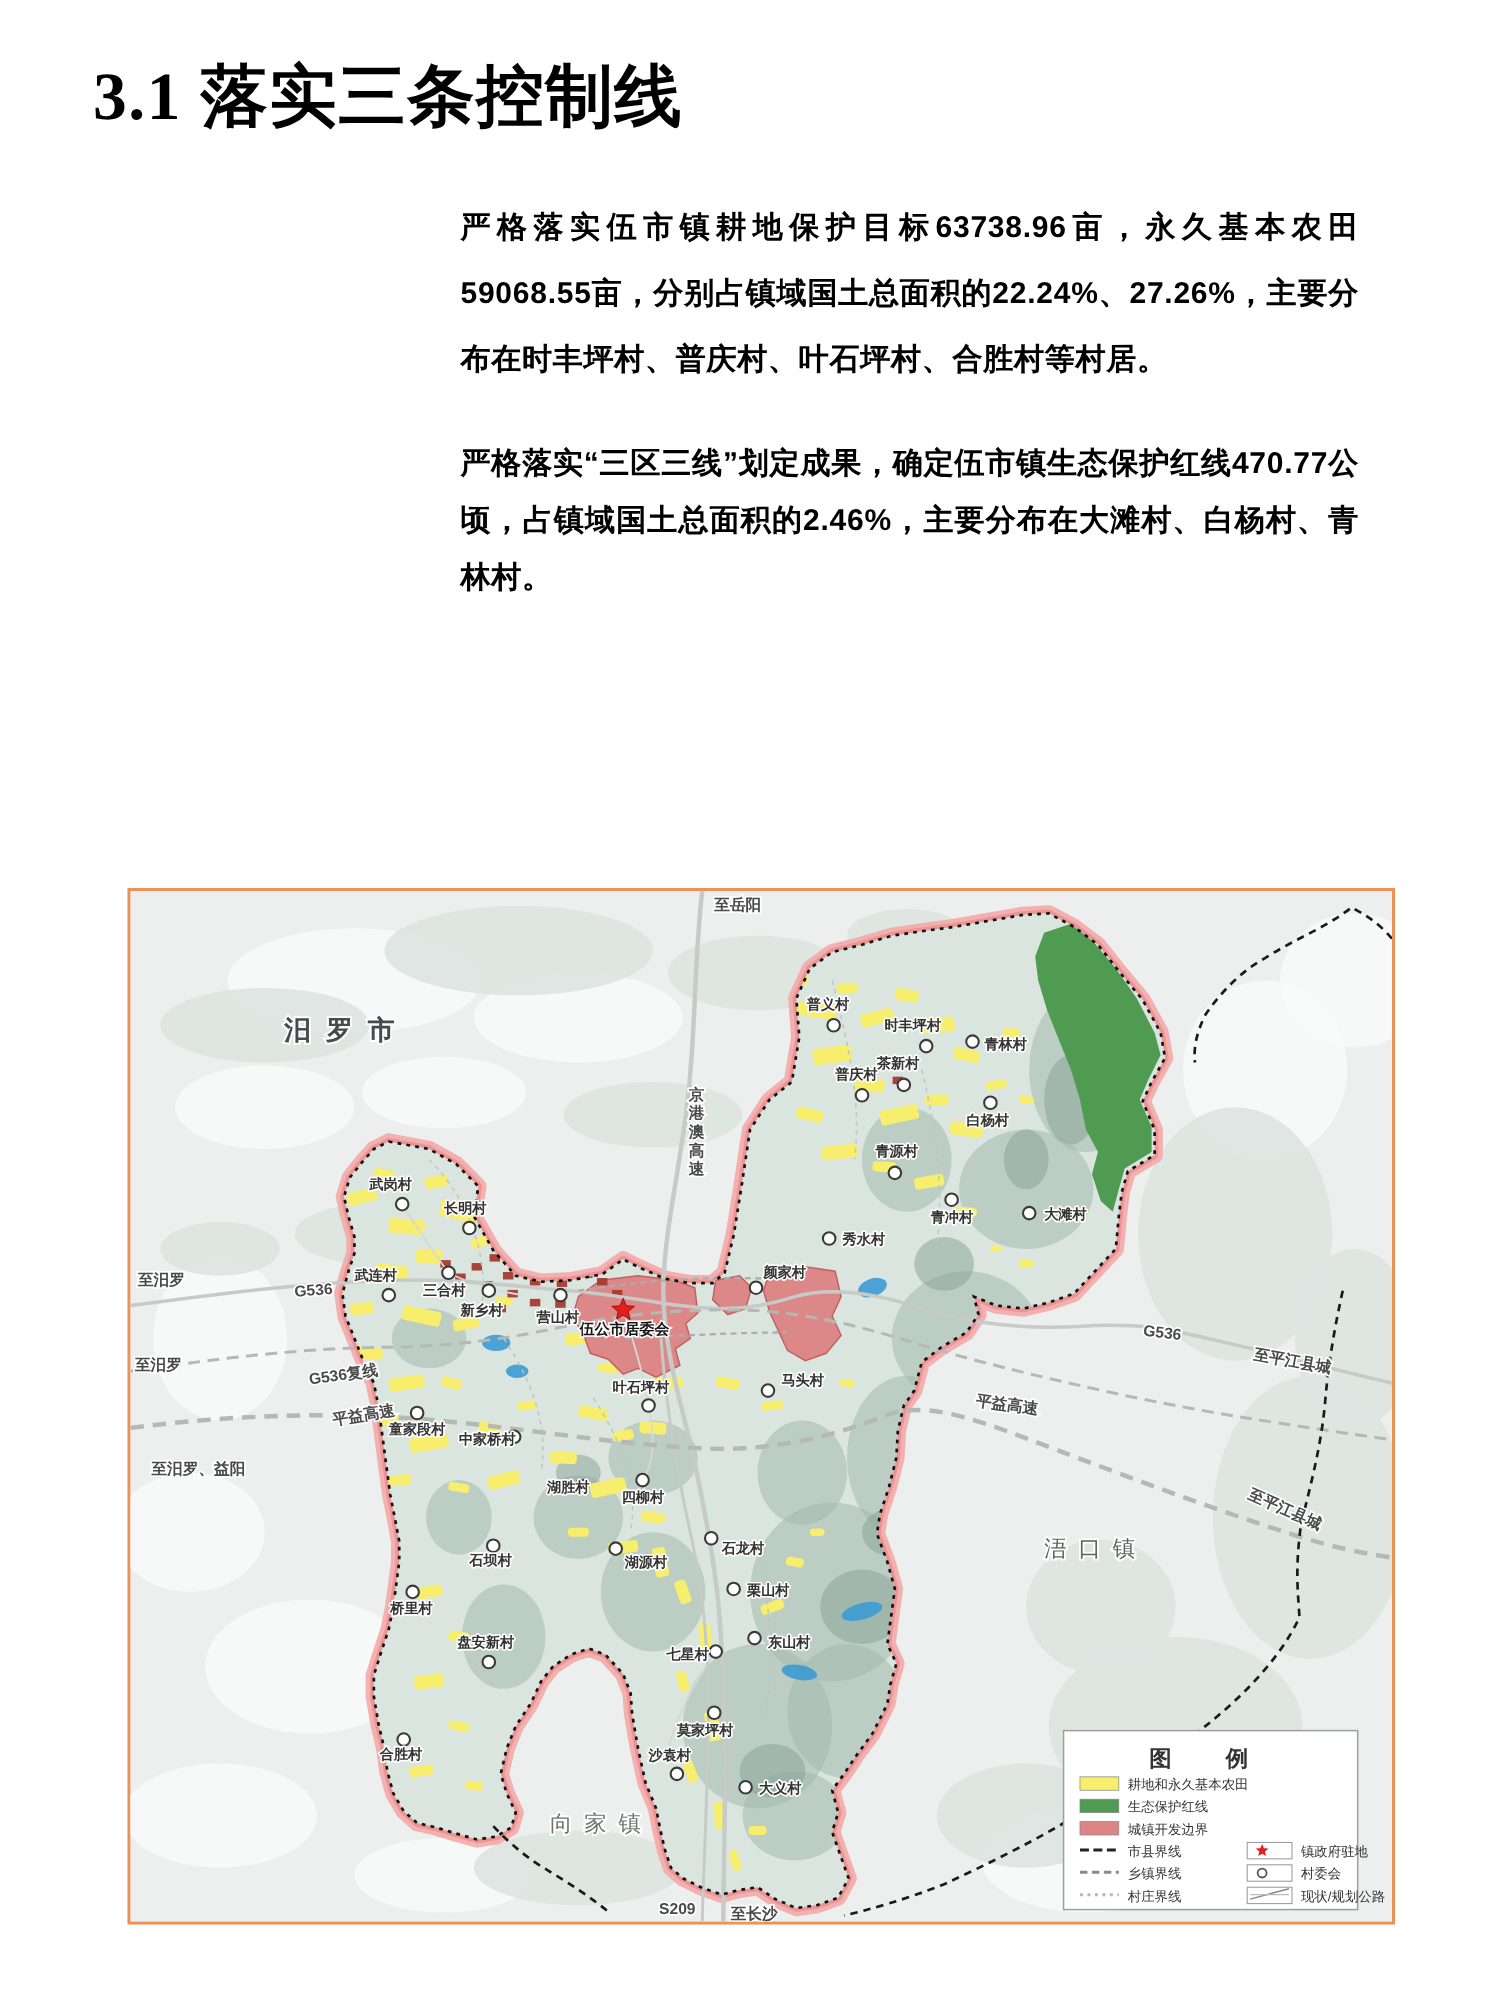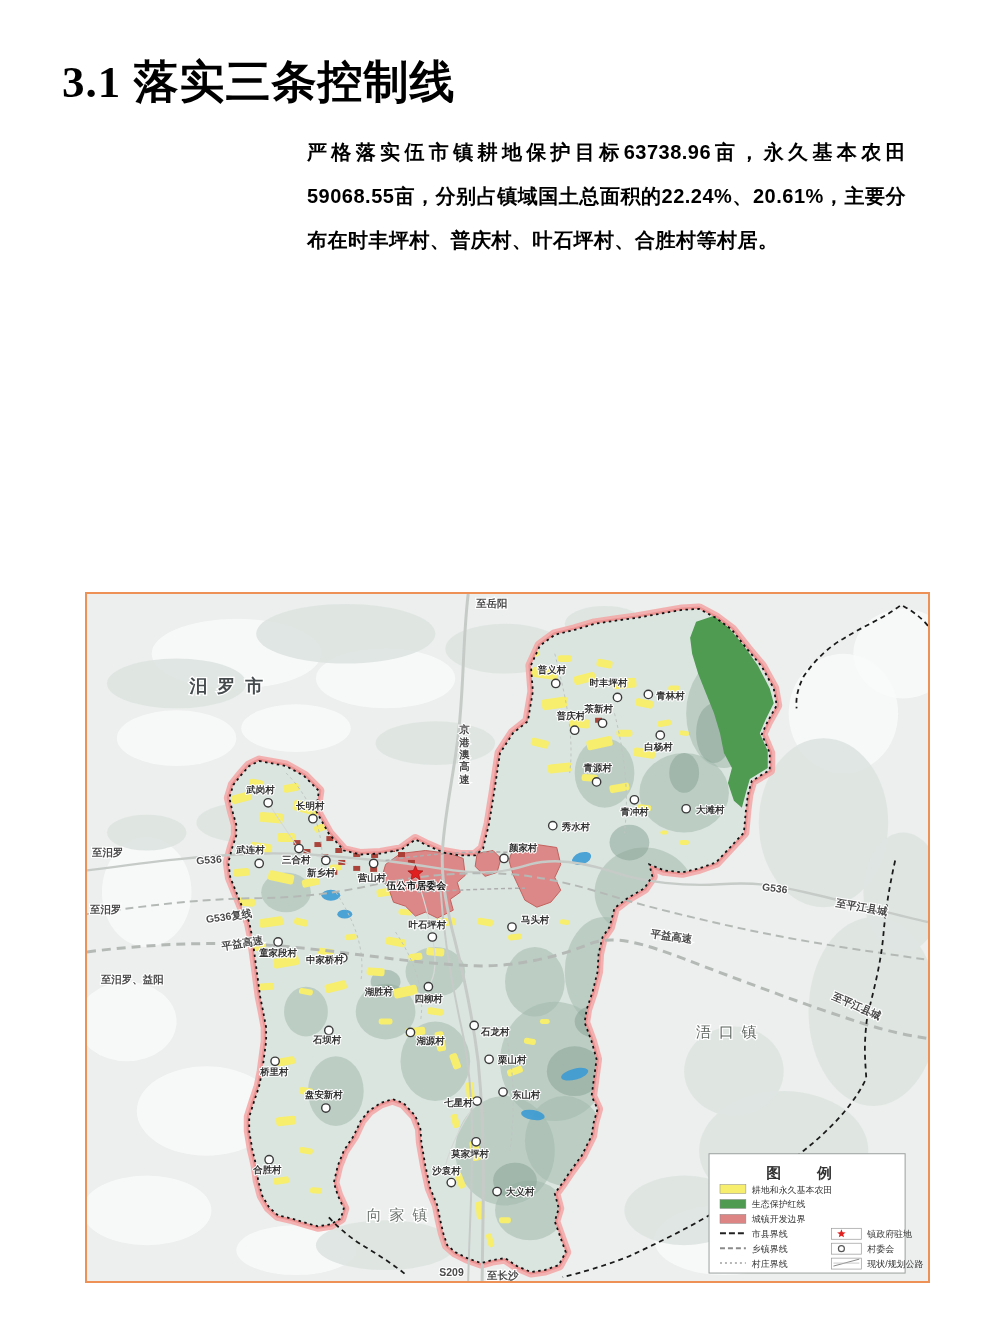--- a/index.html
+++ b/index.html
@@ -1,18 +1,18 @@
 <!DOCTYPE html>
 <html><head>
 <meta charset="utf-8">
 <style>
   html,body{margin:0;padding:0;background:#ffffff;}
   .page{position:relative;width:1000px;height:1333px;background:#fff;overflow:hidden;
         font-family:"Liberation Sans",sans-serif;}
-  h1.title{position:absolute;left:62px;top:52px;margin:0;color:#000;
+  h1.title{position:absolute;left:62px;top:34px;margin:0;color:#000;
         font-family:"Liberation Serif",serif;font-weight:900;font-size:45px;letter-spacing:1px;}
   .row{position:absolute;left:95px;width:835px;display:flex;align-items:stretch;}
   .tag{width:175px;flex:0 0 175px;border-radius:26px;color:#fff;font-weight:800;font-size:28px;
        display:flex;align-items:center;justify-content:center;text-align:center;line-height:1.45;
        padding:0 16px;box-sizing:border-box;letter-spacing:1px;}
   .body{margin-left:13px;flex:1;border-radius:16px;box-sizing:border-box;align-self:center;
         display:flex;align-items:center;font-weight:700;font-size:20px;color:#000;
         text-align:justify;letter-spacing:0.5px;padding:2px 24px;}
   .body p{margin:0;width:100%;}
   .b1{height:139px;line-height:44px;}
@@ -27,24 +27,32 @@
 <body>
 
 <div class="page">
   <h1 class="title">3.1 落实三条控制线</h1>
 
   <section class="row" style="top:123px;height:145px;">
     <div class="tag">
       <span>耕地和永久基本农田</span>
     </div>
     <div class="body b1">
-      <p>严格落实伍市镇耕地保护目标63738.96亩，永久基本农田59068.55亩，分别占镇域国土总面积的22.24%、20.61%，主要分布在时丰坪村、普庆村、叶石坪村、合胜村等村居。</p>
+      <p>严格落实伍市镇耕地保护目标63738.96亩，永久基本农田59068.55亩，分别占镇域国土总面积的22.24%、27.26%，主要分布在时丰坪村、普庆村、叶石坪村、合胜村等村居。</p>
     </div>
   </section>
 
+  <section class="row" style="top:287px;height:120px;">
+    <div class="tag">
+      <span>生态保护红线</span>
+    </div>
+    <div class="body b2">
+      <p>严格落实“三区三线”划定成果，确定伍市镇生态保护红线470.77公顷，占镇域国土总面积的2.46%，主要分布在大滩村、白杨村、青林村。</p>
+    </div>
+  </section>
 
   <section class="row" style="top:423px;height:150px;">
     <div class="tag">
       <span>城镇开发边界</span>
     </div>
   </section>
 
   <div class="map-frame">
     <svg id="map-svg" viewBox="0 0 845 691" preserveAspectRatio="none" xmlns="http://www.w3.org/2000/svg">
         <rect x="0" y="0" width="845" height="691" fill="#ECEFED"></rect>

